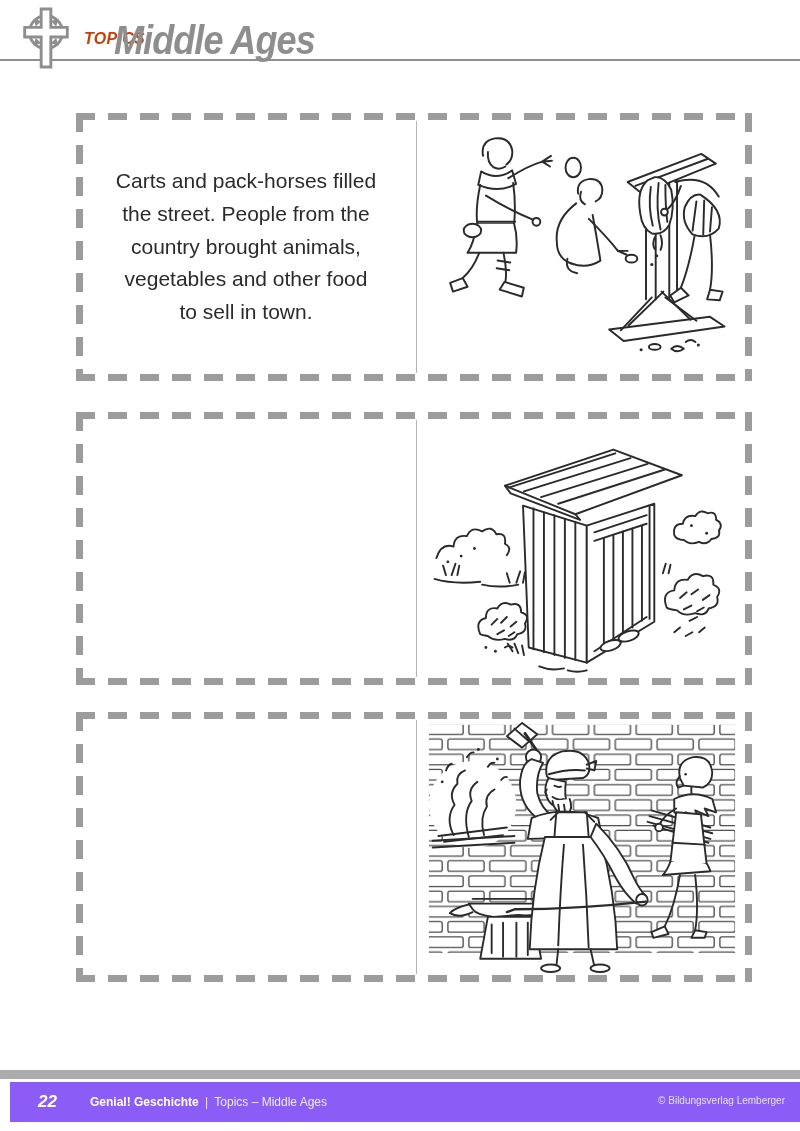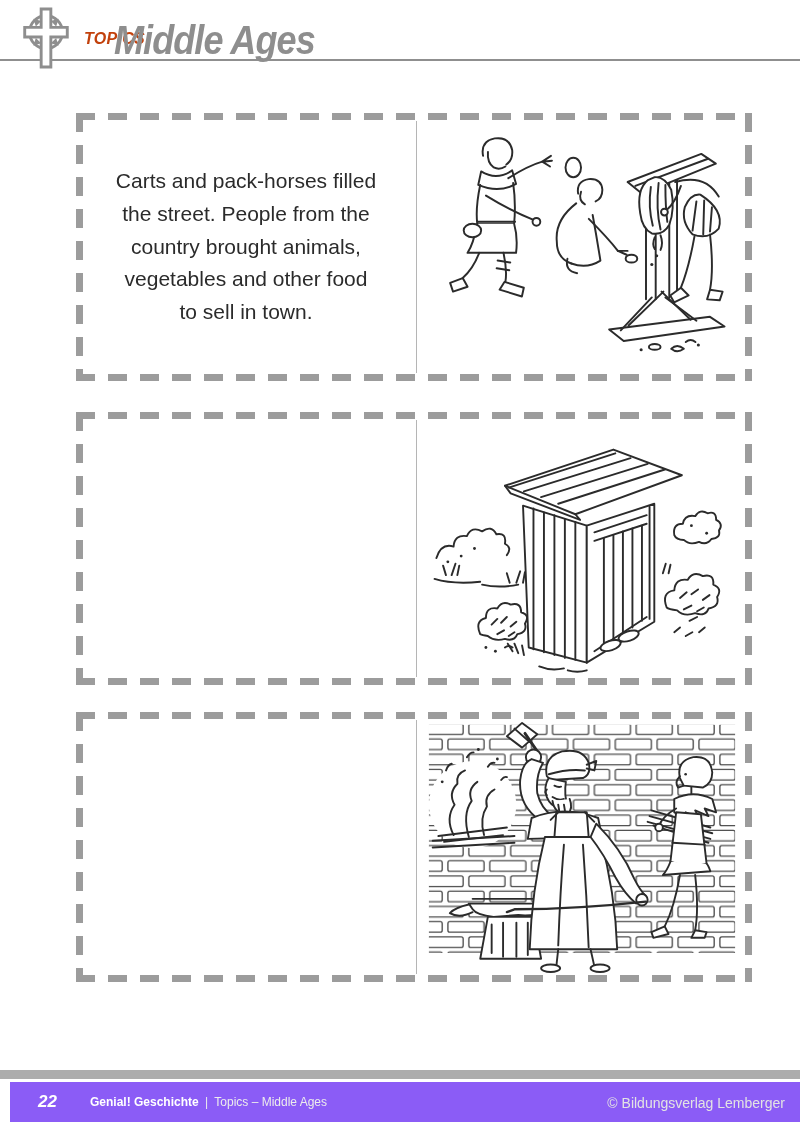--- a/index.html
+++ b/index.html
@@ -42,21 +42,21 @@
   .art .dot{fill:#2b2b2b;stroke:none;}
   
   .foot-thin{position:absolute;left:0;top:1070px;width:800px;height:9px;background:#acacac;}
   .foot-main{position:absolute;left:0;top:1082px;width:800px;height:40px;background:#8b5cf6;margin-left:10px;}
   .foot-page{position:absolute;left:28px;top:10px;font-style:italic;font-weight:700;
     font-size:17px;color:#fff;}
   .foot-left{position:absolute;left:80px;top:13px;font-size:12px;color:#fff;white-space:nowrap;}
   .foot-left .series{font-weight:700;color:#fff;}
   .foot-left .sep,.foot-left .section{font-weight:400;color:#ececec;}
   .foot-left .sep{padding:0 3px;}
-  .foot-right{position:absolute;right:25px;top:13px;font-size:14px;color:#e3e3e3;}
+  .foot-right{position:absolute;right:25px;top:13px;font-size:10px;color:#e3e3e3;}
 </style>
 </head>
 <body>
 
 <header>
   <div class="hdr-rule"></div>
   <svg class="logo" viewBox="0 0 62 66">
     <g style="fill:none;stroke:#8e8e8e;stroke-width:3">
       <circle cx="31" cy="27" r="17"></circle>
       <path d="M26,3 H36 V22 H53 V32 H36 V63 H26 V32 H9 V22 H26 Z" style="fill:#fff"></path>

